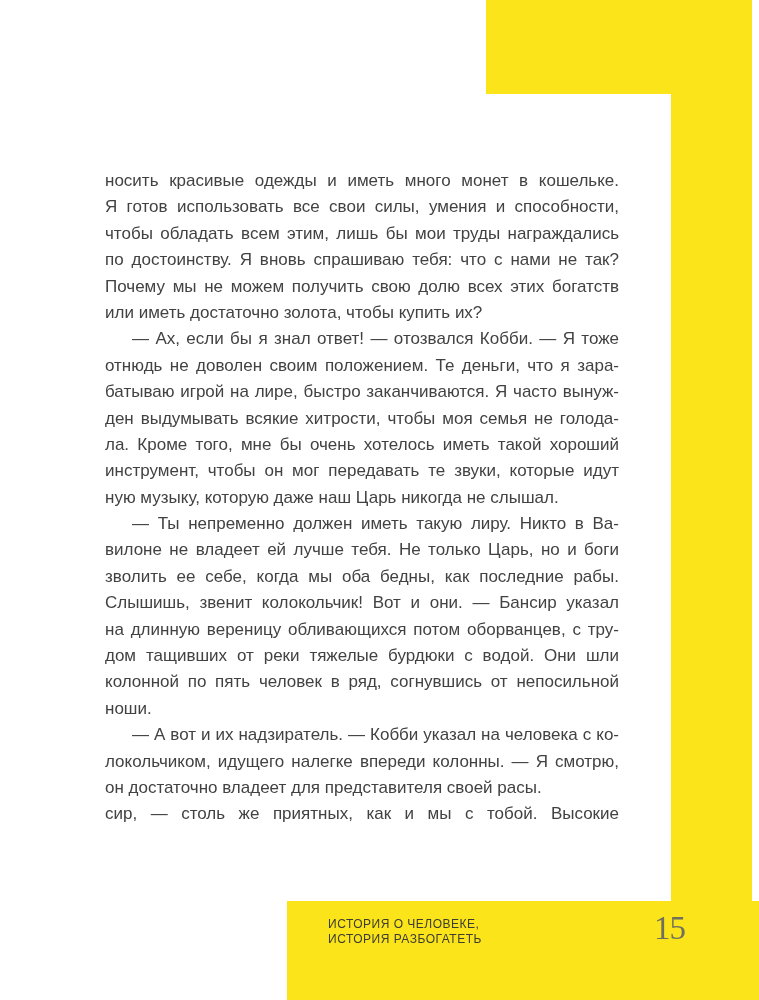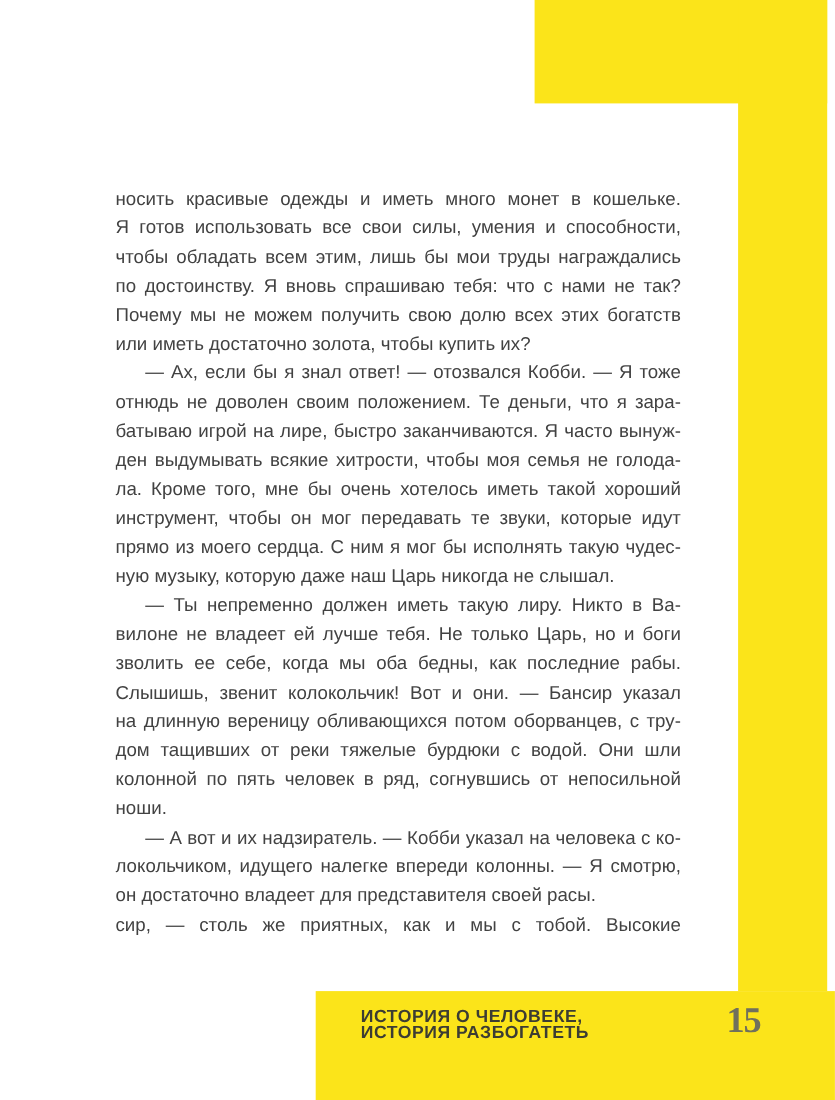--- a/index.html
+++ b/index.html
@@ -66,41 +66,40 @@
   }
   .line.indent {
     text-indent: 27px;
   }
   
   .chapter-title {
     position: absolute;
     left: 328px;
     top: 917px;
     width: 230px;
-    font-size: 16px;
-    font-weight: 700;
+    font-size: 12px;
+    font-weight: 400;
     line-height: 15px;
     letter-spacing: 0.5px;
     color: #3c3c33;
   }
   .chapter-title div {
     height: 15px;
   }
   .page-number {
     position: absolute;
     left: 654px;
     top: 910px;
     width: 44px;
     font-family: "Liberation Serif", serif;
     font-size: 33px;
-    font-weight: 700;
+    font-weight: 400;
     line-height: 36px;
     letter-spacing: -1px;
     color: #70705c;
-    text-align: center;
   }
 </style>
 </head>
 <body>
 
 <div class="page" style="background: rgb(255, 255, 255);">
 
   <div class="accent accent-top-right" style="background: rgb(251, 228, 26);"></div>
   <div class="accent accent-right-strip" style="background: rgb(251, 228, 26);"></div>
   <div class="accent accent-bottom" style="background: rgb(251, 228, 26);"></div>
@@ -111,21 +110,20 @@
       <div class="line just">чтобы обладать всем этим, лишь бы мои труды награждались</div>
       <div class="line just">по достоинству. Я вновь спрашиваю тебя: что с нами не так?</div>
       <div class="line just">Почему мы не можем получить свою долю всех этих богатств</div>
       <div class="line para-end">или иметь достаточно золота, чтобы купить их?</div>
       <div class="line just indent">— Ах, если бы я знал ответ! — отозвался Кобби. — Я тоже</div>
       <div class="line just">отнюдь не доволен своим положением. Те деньги, что я зара-</div>
       <div class="line just">батываю игрой на лире, быстро заканчиваются. Я часто вынуж-</div>
       <div class="line just">ден выдумывать всякие хитрости, чтобы моя семья не голода-</div>
       <div class="line just">ла. Кроме того, мне бы очень хотелось иметь такой хороший</div>
       <div class="line just">инструмент, чтобы он мог передавать те звуки, которые идут</div>
-      <div class="line just">прямо из моего сердца. С ним я мог бы исполнять такую чудес-</div>
       <div class="line para-end">ную музыку, которую даже наш Царь никогда не слышал.</div>
       <div class="line just indent">— Ты непременно должен иметь такую лиру. Никто в Ва-</div>
       <div class="line just">вилоне не владеет ей лучше тебя. Не только Царь, но и боги</div>
       <div class="line just">зволить ее себе, когда мы оба бедны, как последние рабы.</div>
       <div class="line just">Слышишь, звенит колокольчик! Вот и они. — Бансир указал</div>
       <div class="line just">на длинную вереницу обливающихся потом оборванцев, с тру-</div>
       <div class="line just">дом тащивших от реки тяжелые бурдюки с водой. Они шли</div>
       <div class="line just">колонной по пять человек в ряд, согнувшись от непосильной</div>
       <div class="line para-end">ноши.</div>
       <div class="line just indent">— А вот и их надзиратель. — Кобби указал на человека с ко-</div>

